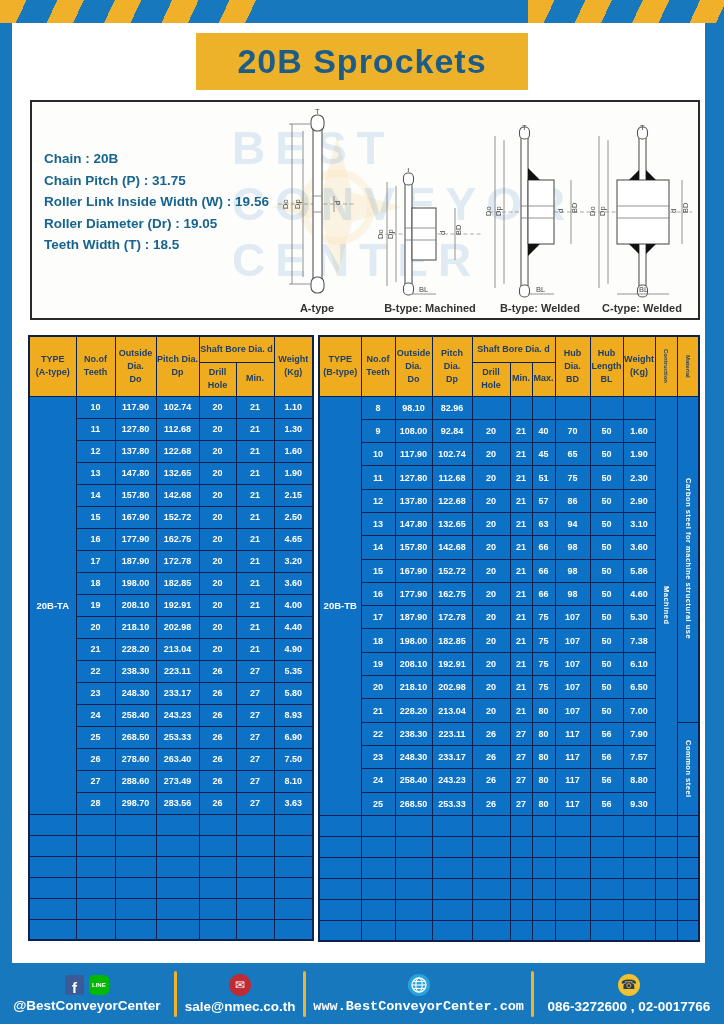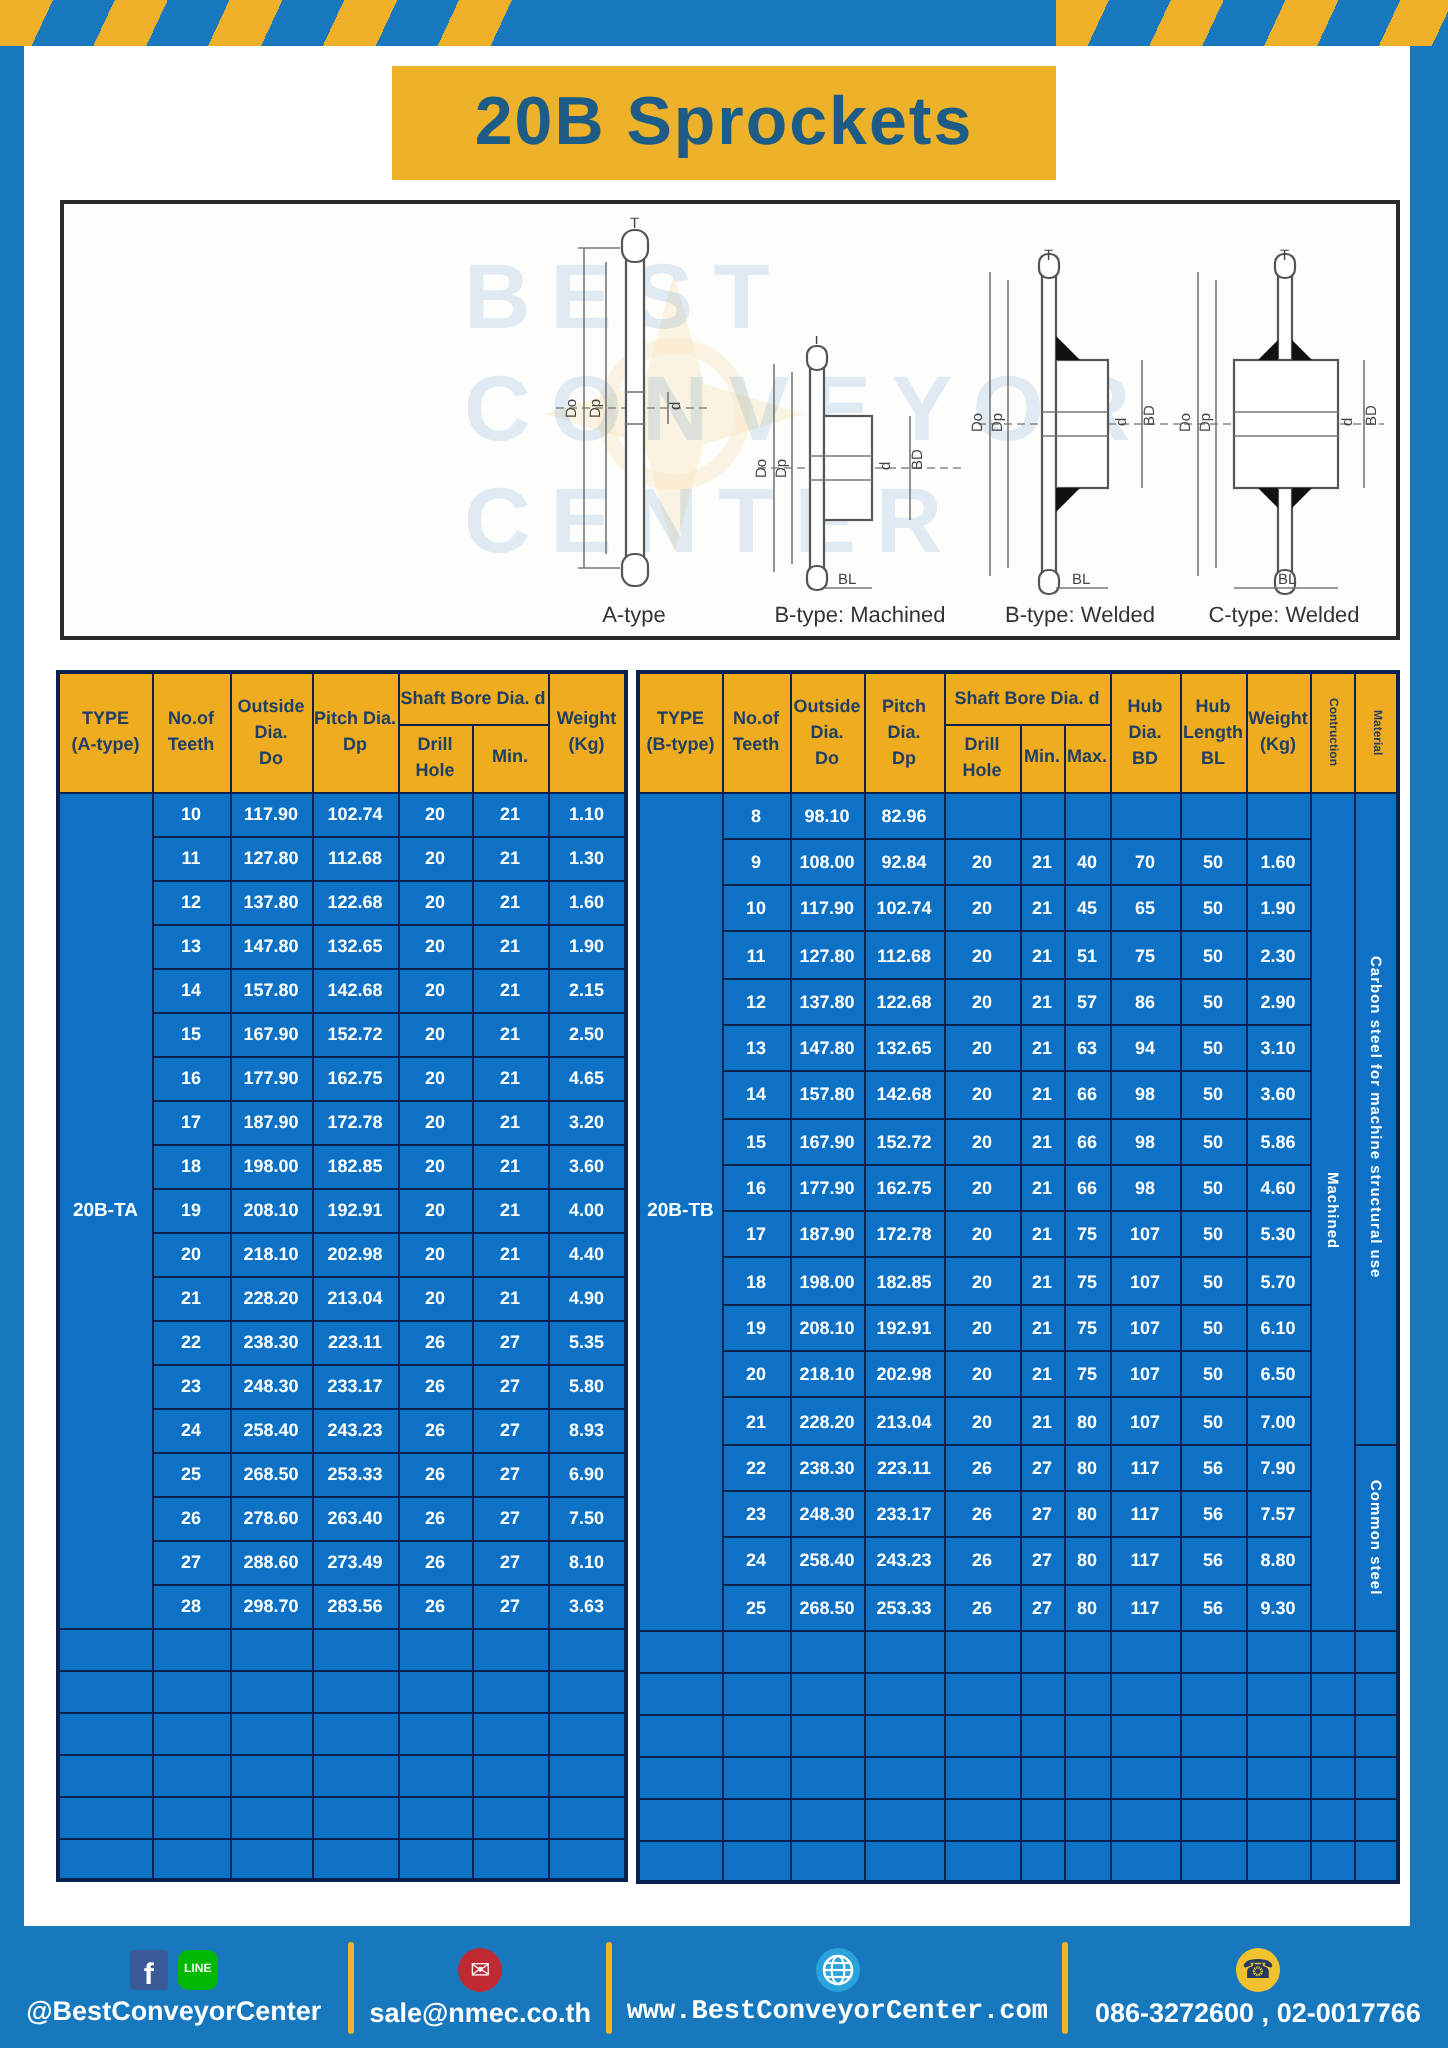--- a/index.html
+++ b/index.html
@@ -20,21 +20,21 @@
   
   .spec-panel{position:absolute;left:30px;top:100px;width:670px;height:220px;background:#fdfdfb;
               border:2px solid #2a2a2a;box-sizing:border-box;overflow:hidden;}
   .spec-lines{position:absolute;left:12px;top:46px;color:#17648f;font-size:13.5px;
               font-weight:bold;line-height:21.5px;white-space:nowrap;z-index:3;}
   .watermark{position:absolute;left:200px;top:18px;width:430px;text-align:left;z-index:1;
              color:rgba(40,120,190,0.14);font-weight:bold;letter-spacing:10px;line-height:56px;
              font-size:46px;pointer-events:none;}
   .wm-star{position:absolute;left:240px;top:30px;z-index:0;opacity:.35;}
   .diag{position:absolute;bottom:4px;display:flex;flex-direction:column;align-items:center;z-index:2;}
-  .diag .caption{font-size:11px;font-weight:normal;color:#333;margin-top:2px;}
+  .diag .caption{font-size:11px;font-weight:bold;color:#333;margin-top:2px;}
   .diag svg{display:block;}
   .dim-line{stroke:#777;stroke-width:.8;fill:none;}
   .dash{stroke:#888;stroke-width:.7;stroke-dasharray:4 2.5;}
   .part{fill:#fff;stroke:#555;stroke-width:1.1;}
   .weld{fill:#111;stroke:none;}
   .dim-t{font-size:7.5px;fill:#444;font-family:"Liberation Sans",sans-serif;}
   
   .spec-table{position:absolute;border-collapse:collapse;table-layout:fixed;background:#0d72c6;
               border:2px solid #0b2150;}
   .spec-table th,.spec-table td{border:1.6px solid #0b2150;padding:0;text-align:center;
@@ -85,20 +85,27 @@
   <svg class="wm-star" width="130" height="150" viewBox="0 0 130 150">
     <polygon points="65,5 80,60 130,75 80,90 65,145 50,90 0,75 50,60" fill="#f0b02a" opacity="0.35"></polygon>
     <circle cx="65" cy="75" r="34" fill="none" stroke="#f0b02a" stroke-width="8" opacity="0.3"></circle>
   </svg>
   <div class="watermark">
     <div>BEST</div>
     <div>CONVEYOR</div>
     <div>CENTER</div>
   </div>
 
+  <div class="spec-lines">
+    <div>Chain  : 20B</div>
+    <div>Chain Pitch (P)  :  31.75</div>
+    <div>Roller Link Inside Width (W)  :  19.56</div>
+    <div>Roller Diameter (Dr)  : 19.05</div>
+    <div>Teeth Width (T)  :  18.5</div>
+  </div>
 
   <div class="diag" style="left:240px;">
     <svg width="90" height="192" viewBox="0 0 90 192">
       <line class="dash" x1="6" y1="96" x2="84" y2="96"></line>
       <rect class="part" x="41" y="14" width="9" height="164"></rect>
       <rect class="part" x="39" y="7" width="13" height="16" rx="6"></rect>
       <rect class="part" x="39" y="169" width="13" height="16" rx="6"></rect>
       <line class="dim-line" x1="41" y1="88" x2="50" y2="88"></line>
       <line class="dim-line" x1="41" y1="104" x2="50" y2="104"></line>
       <text class="dim-t" x="43" y="6">T</text>
@@ -589,21 +596,21 @@
       </tr>
       <tr class="data-b">
         <td>18</td>
         <td>198.00</td>
         <td>182.85</td>
         <td>20</td>
         <td>21</td>
         <td>75</td>
         <td>107</td>
         <td>50</td>
-        <td>5.70</td>
+        <td>7.38</td>
       </tr>
       <tr class="data-b">
         <td>19</td>
         <td>208.10</td>
         <td>192.91</td>
         <td>20</td>
         <td>21</td>
         <td>75</td>
         <td>107</td>
         <td>50</td>

